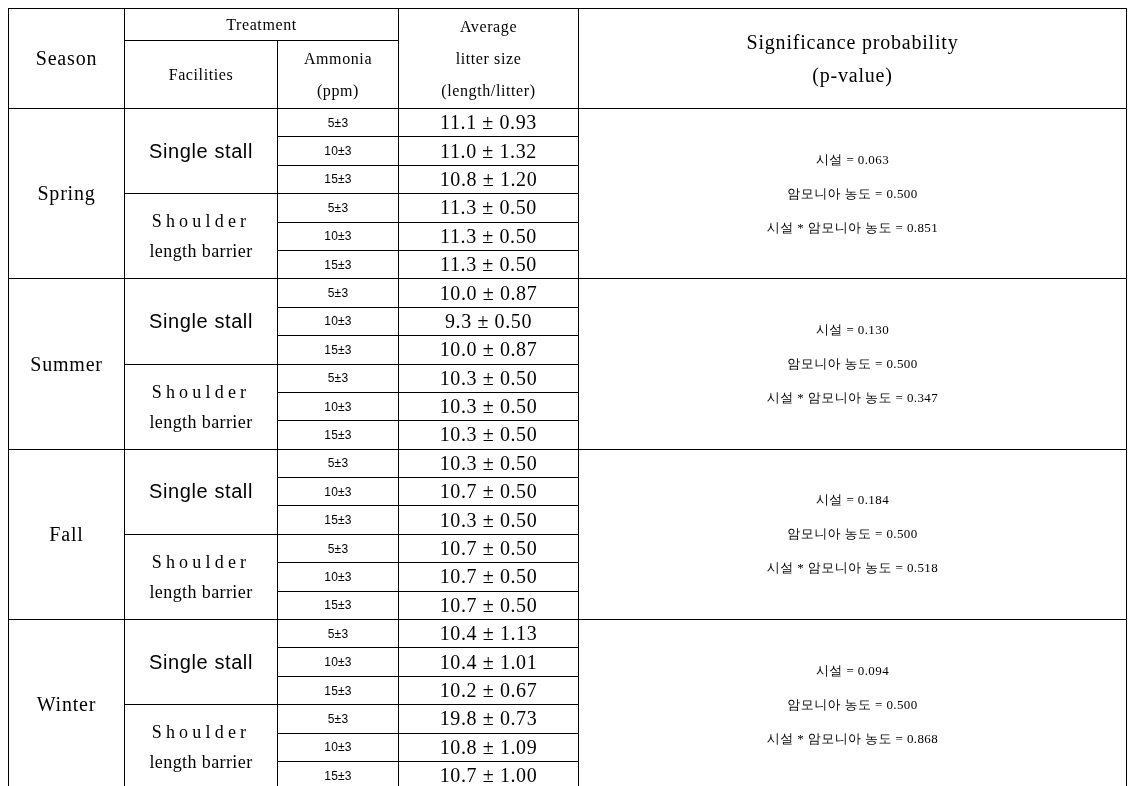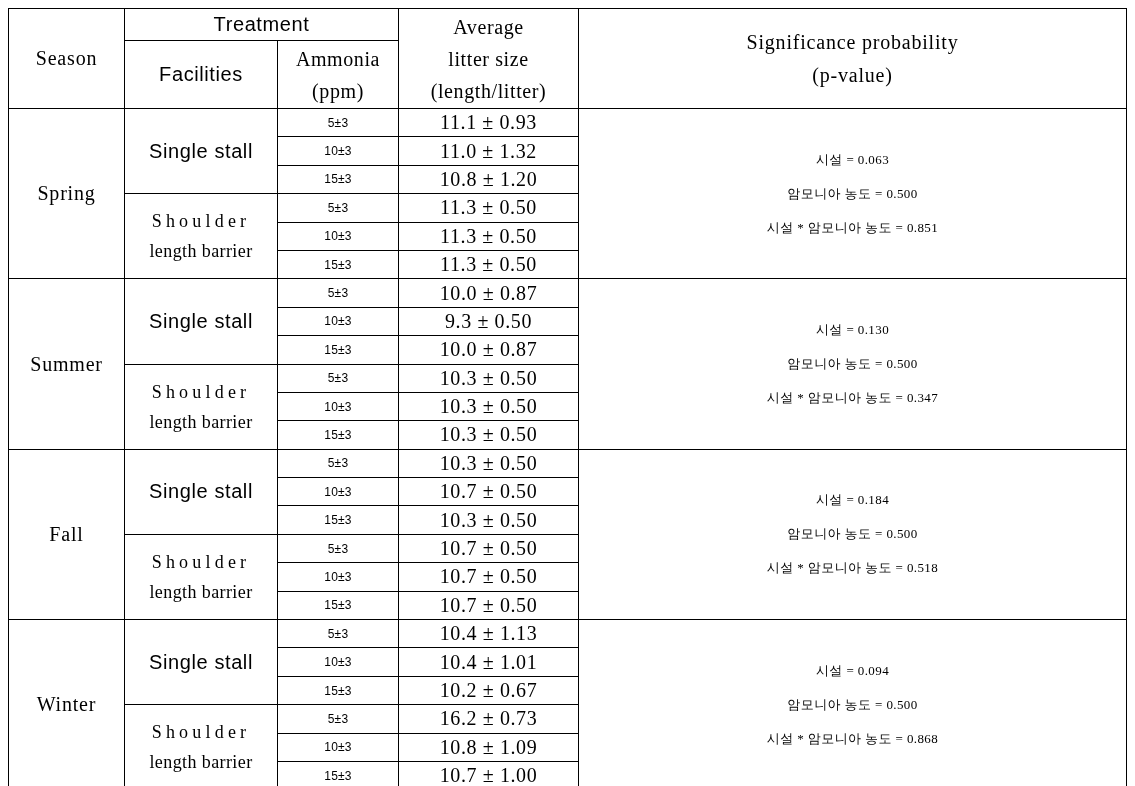--- a/index.html
+++ b/index.html
@@ -42,28 +42,28 @@
   }
   
   col.c-season { width: 116px; }
   col.c-fac    { width: 153px; }
   col.c-amm    { width: 121px; }
   col.c-avg    { width: 180px; }
   col.c-sig    { width: 548px; }
 
   
   .hdr {
-    font-family: Liberation Sans, sans-serif;
-    font-size: 20px;
+    font-family: Liberation Serif, serif;
+    font-size: 16px;
     line-height: 31px;
     letter-spacing: 0.6px;
   }
   .hdr-multi {
     font-family: "Liberation Serif", "DejaVu Serif", serif;
-    font-size: 20px;
+    font-size: 16px;
     line-height: 32px;
     letter-spacing: 0.6px;
   }
   .hdr-sig {
     font-family: "Liberation Serif", "DejaVu Serif", serif;
     font-size: 20px;
     line-height: 33px;
     letter-spacing: 0.8px;
   }
 
@@ -275,21 +275,21 @@
         <tr class="h-data">
           <td class="amm-cell">15±3</td>
           <td class="avg-cell">10.2 ± 0.67</td>
         </tr>
         <tr class="h-data">
           <td rowspan="3" class="fac-sans">
             <span class="sp-wide">Shoulder</span>
             <span class="sp-norm">length barrier</span>
           </td>
           <td class="amm-cell">5±3</td>
-          <td class="avg-cell">16.2 ± 0.73</td>
+          <td class="avg-cell">19.8 ± 0.73</td>
         </tr>
         <tr class="h-data">
           <td class="amm-cell">10±3</td>
           <td class="avg-cell">10.8 ± 1.09</td>
         </tr>
         <tr class="h-data">
           <td class="amm-cell">15±3</td>
           <td class="avg-cell">10.7 ± 1.00</td>
         </tr>
       </tbody>

